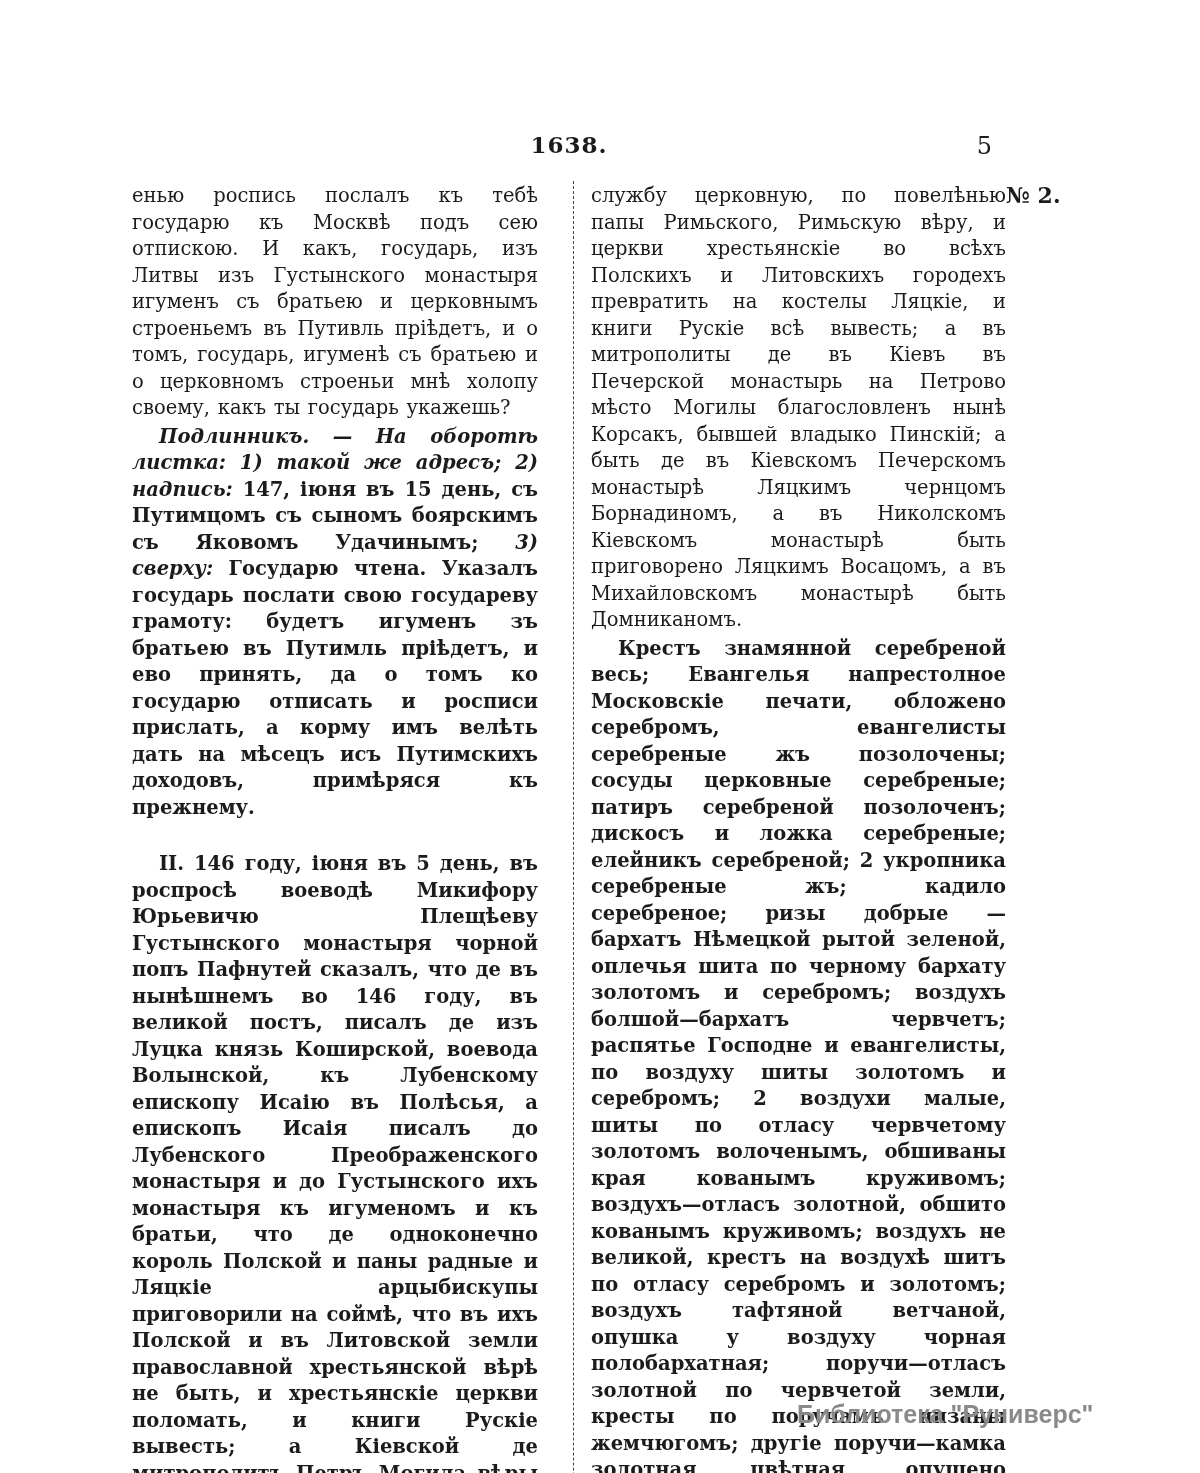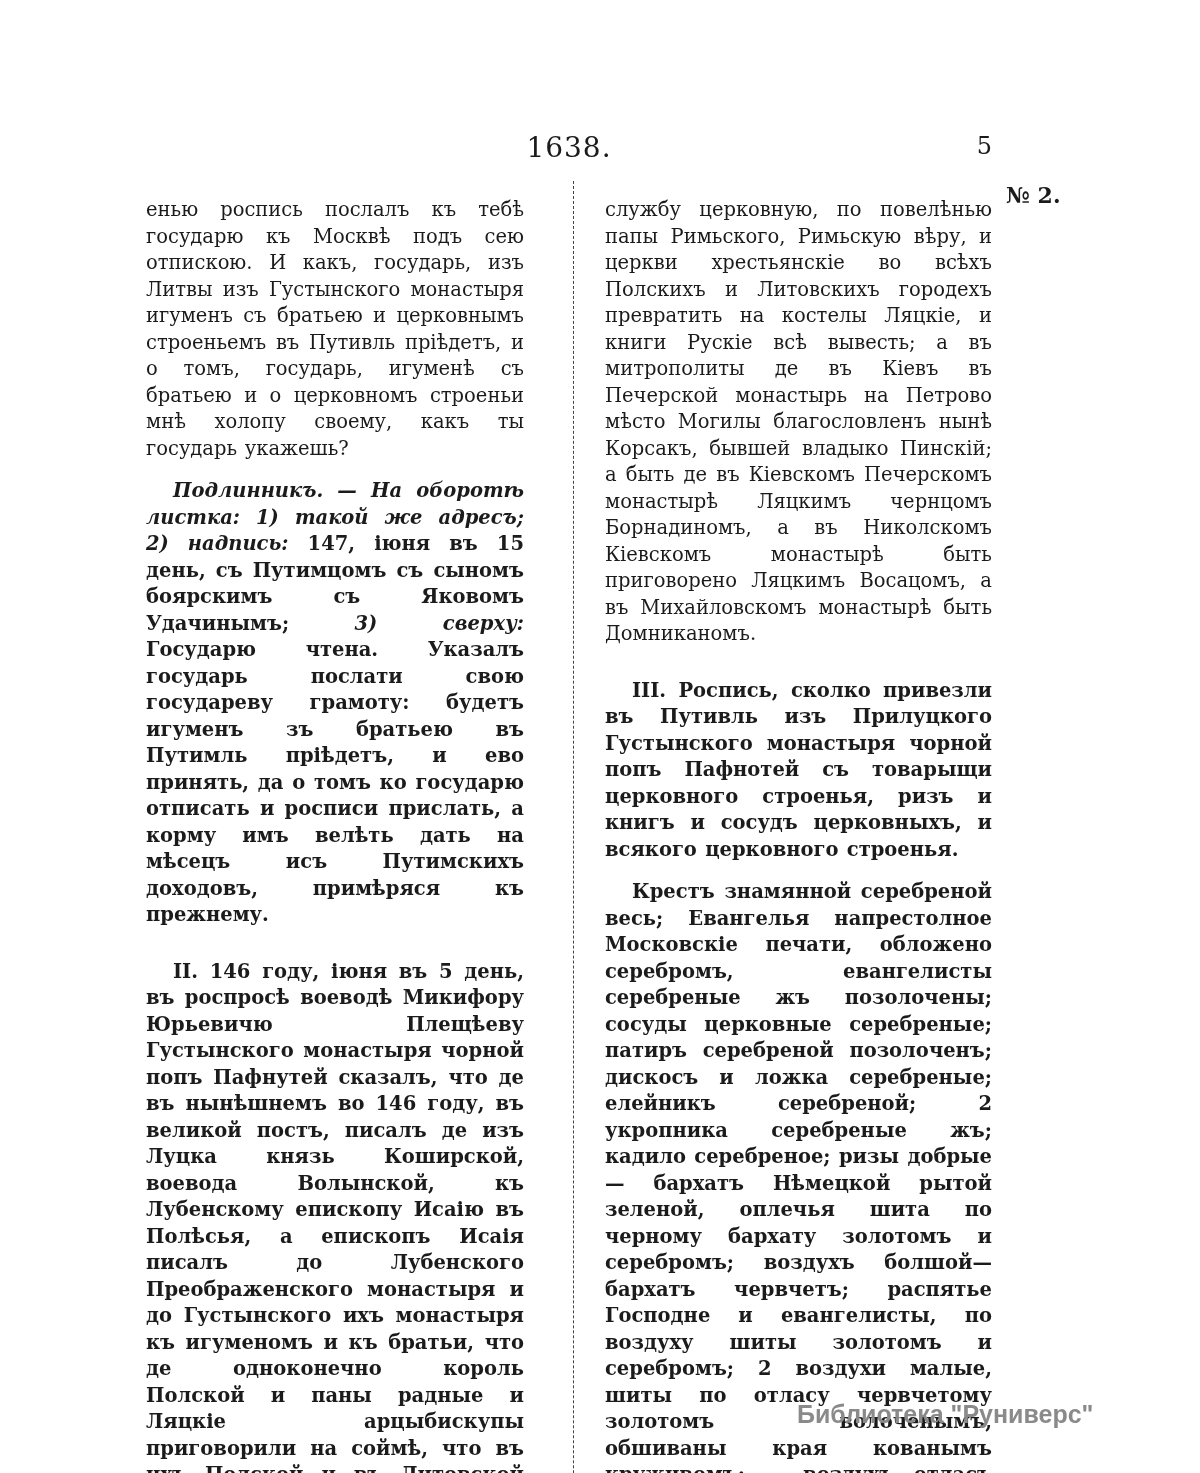--- a/index.html
+++ b/index.html
@@ -25,22 +25,22 @@
     top: 131px;
     left: 130px;
     width: 878px;
     height: 34px;
   }
   .head-year {
     position: absolute;
     left: 0;
     right: 0;
     text-align: center;
-    font-weight: 400;
-    font-size: 28px;
+    font-weight: 700;
+    font-size: 23px;
     letter-spacing: 1px;
   }
   .head-pagenum {
     position: absolute;
     right: 16px;
     top: 1px;
     font-size: 24px;
   }
   .margin-note {
     position: absolute;
@@ -64,21 +64,21 @@
     text-align: justify;
     word-spacing: 1.5px;
   }
   .column.left  { width: 410px; }
   .col-divider {
     width: 0;
     border-left: 1px dashed #444444;
     margin-left: 33px;
   }
   .column.right { flex: 1; margin-left: 15px; }
-  p.para { margin: 16px; }
+  p.para { margin: 2px; }
   p.para.indent { text-indent: 27px; font-weight: bold; }
   p.para.space-before { margin-top: 30px; }
   p.para.justify-last { text-align-last: justify; }
   span.italic { font-style: italic; }
   .watermark {
     position: absolute;
     left: 797px;
     top: 1400px;
     font-family: "Liberation Sans", "DejaVu Sans", sans-serif;
     font-weight: 700;
@@ -101,20 +101,19 @@
 
   <div class="text-block">
     <section class="column left">
         <p class="para"><span>енью роспись послалъ къ тебѣ государю къ Москвѣ подъ сею отпискою. И какъ, государь, изъ Литвы изъ Густынского монастыря игуменъ съ братьею и церковнымъ строеньемъ въ Путивль пріѣдетъ, и о томъ, государь, игуменѣ съ братьею и о церковномъ строеньи мнѣ холопу своему, какъ ты государь укажешь?</span></p>
         <p class="para indent"><span class="italic">Подлинникъ. — На оборотѣ листка: 1) такой же адресъ; 2) надпись: </span><span>147, іюня въ 15 день, съ Путимцомъ съ сыномъ боярскимъ съ Яковомъ Удачинымъ; </span><span class="italic">3) сверху: </span><span>Государю чтена. Указалъ государь послати свою государеву грамоту: будетъ игуменъ зъ братьею въ Путимль пріѣдетъ, и ево принять, да о томъ ко государю отписать и росписи прислать, а корму имъ велѣть дать на мѣсецъ исъ Путимскихъ доходовъ, примѣряся къ прежнему.</span></p>
         <p class="para indent space-before justify-last"><span>II. 146 году, іюня въ 5 день, въ роспросѣ воеводѣ Микифору Юрьевичю Плещѣеву Густынского монастыря чорной попъ Пафнутей сказалъ, что де въ нынѣшнемъ во 146 году, въ великой постъ, писалъ де изъ Луцка князь Коширской, воевода Волынской, къ Лубенскому епископу Исаію въ Полѣсья, а епископъ Исаія писалъ до Лубенского Преображенского монастыря и до Густынского ихъ монастыря къ игуменомъ и къ братьи, что де одноконечно король Полской и паны радные и Ляцкіе арцыбискупы приговорили на соймѣ, что въ ихъ Полской и въ Литовской земли православной хрестьянской вѣрѣ не быть, и хрестьянскіе церкви поломать, и книги Рускіе вывесть; а Кіевской де митрополитъ Петръ Могила вѣры хрестьянской нынѣ отпалъ и благословленъ де Митрополитъ Петръ Могила отъ папы Римского нынѣ въ великой постъ въ Патріархи, будто быть ему патріархомъ хрестьянскіе вѣры; а присегалъ де онъ Петръ Могила королю и всѣмъ панамъ раднымъ и арцыбискупомъ Ляцкимъ, что ему хрестьянскую вѣру ученьемъ своимъ попрать и уставить все</span></p>
       </section>
     <div class="col-divider"></div>
     <section class="column right">
         <p class="para"><span>службу церковную, по повелѣнью папы Римьского, Римьскую вѣру, и церкви хрестьянскіе во всѣхъ Полскихъ и Литовскихъ городехъ превратить на костелы Ляцкіе, и книги Рускіе всѣ вывесть; а въ митрополиты де въ Кіевъ въ Печерской монастырь на Петрово мѣсто Могилы благословленъ нынѣ Корсакъ, бывшей владыко Пинскій; а быть де въ Кіевскомъ Печерскомъ монастырѣ Ляцкимъ чернцомъ Борнадиномъ, а въ Николскомъ Кіевскомъ монастырѣ быть приговорено Ляцкимъ Восацомъ, а въ Михайловскомъ монастырѣ быть Домниканомъ.</span></p>
-        <p class="para indent space-before"><span>III. Роспись, сколко привезли въ Путивль изъ Прилуцкого Густынского монастыря чорной попъ Пафнотей съ товарыщи церковного строенья, ризъ и книгъ и сосудъ церковныхъ, и всякого церковного строенья.</span></p>
         <p class="para indent justify-last"><span>Крестъ знамянной серебреной весь; Евангелья напрестолное Московскіе печати, обложено серебромъ, евангелисты серебреные жъ позолочены; сосуды церковные серебреные; патиръ серебреной позолоченъ; дискосъ и ложка серебреные; елейникъ серебреной; 2 укропника серебреные жъ; кадило серебреное; ризы добрые — бархатъ Нѣмецкой рытой зеленой, оплечья шита по черному бархату золотомъ и серебромъ; воздухъ болшой—бархатъ червчетъ; распятье Господне и евангелисты, по воздуху шиты золотомъ и серебромъ; 2 воздухи малые, шиты по отласу червчетому золотомъ волоченымъ, обшиваны края кованымъ круживомъ; воздухъ—отласъ золотной, обшито кованымъ круживомъ; воздухъ не великой, крестъ на воздухѣ шитъ по отласу серебромъ и золотомъ; воздухъ тафтяной ветчаной, опушка у воздуху чорная полобархатная; поручи—отласъ золотной по червчетой земли, кресты по поручамъ низаны жемчюгомъ; другіе поручи—камка золотная цвѣтная, опушено камкою зеленою, да ко опушкѣ пришито въ дву мѣстехъ круживо кованое; третьи</span></p>
       </section>
   </div>
 
   <div class="watermark">Библиотека "Руниверс"</div>
 
 </div>
 
 </body></html>

